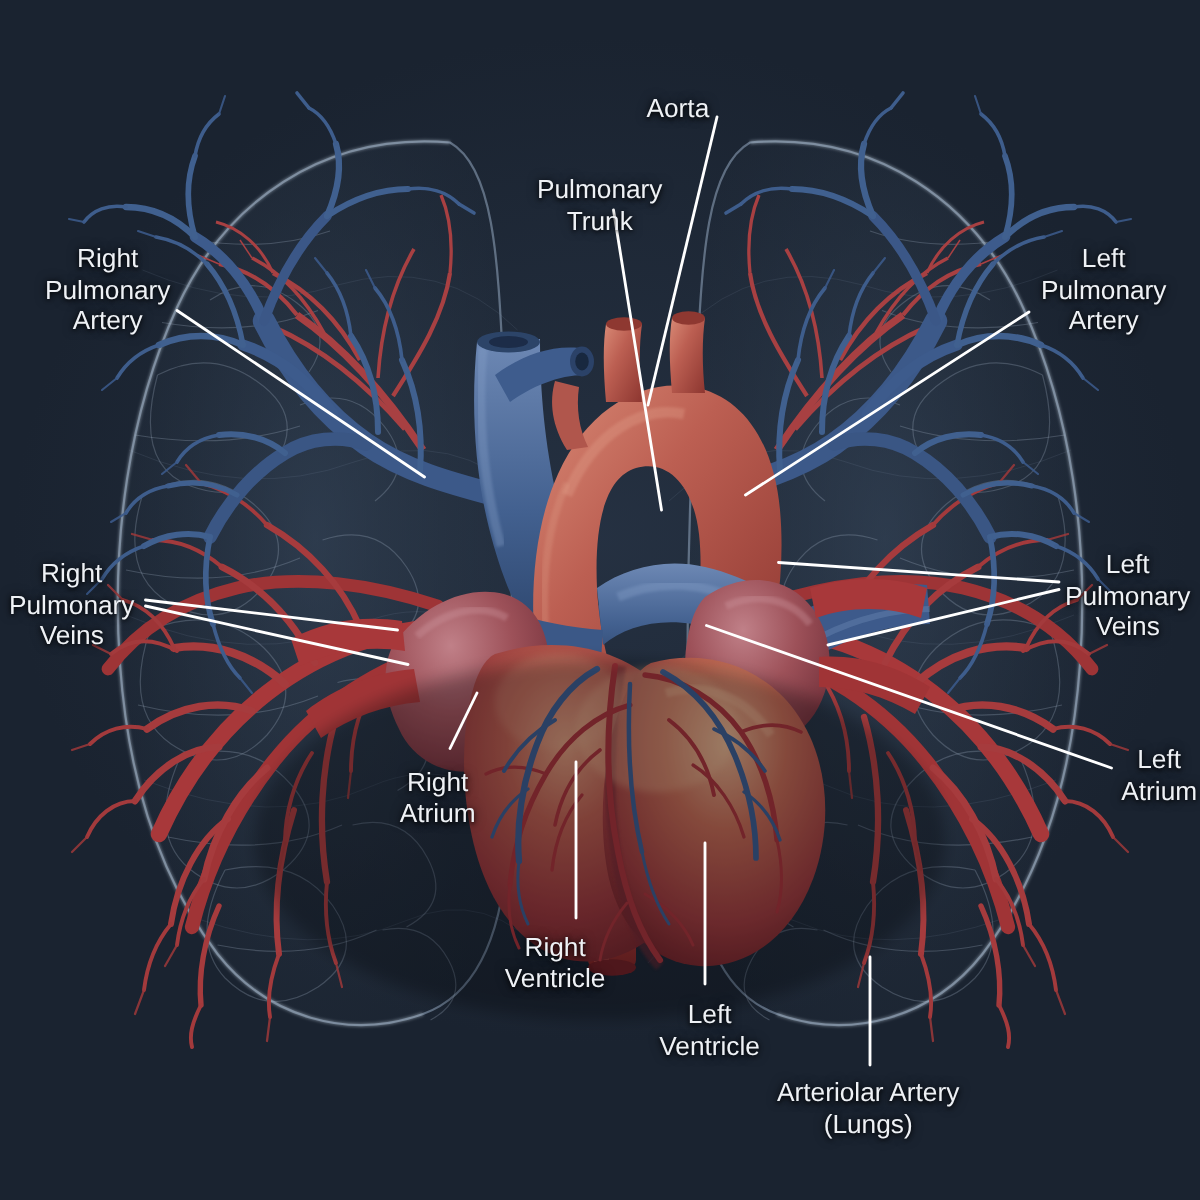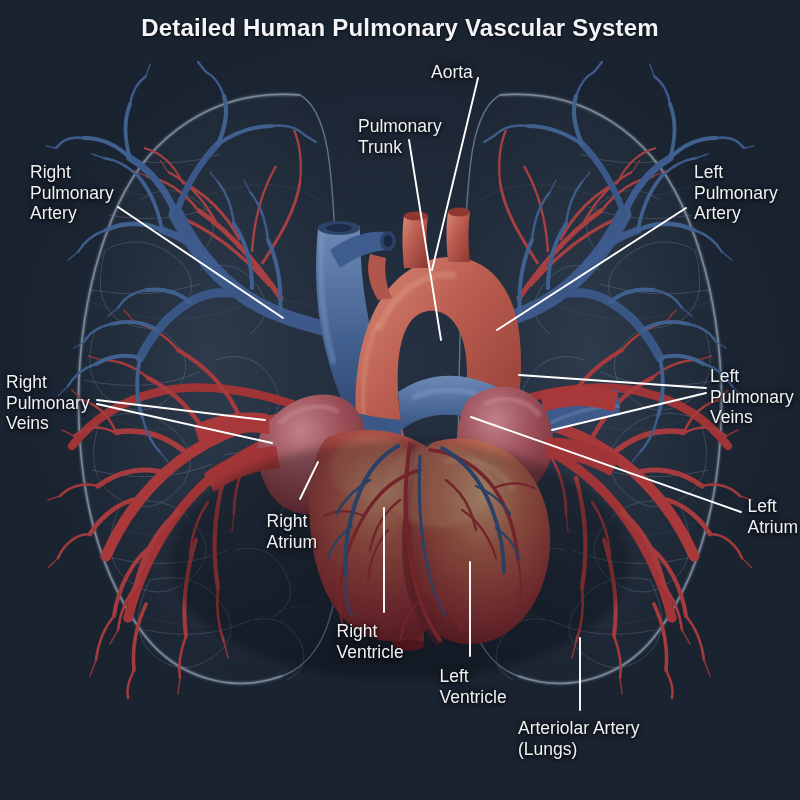--- a/index.html
+++ b/index.html
@@ -9,28 +9,27 @@
   #stage::before{content:"";position:absolute;inset:0;
     background:radial-gradient(ellipse 70% 60% at 50% 45%, rgba(46,60,80,.55) 0%, rgba(26,35,48,0) 70%);
     pointer-events:none;}
   svg.layer{position:absolute;left:0;top:0;width:800px;height:800px;}
   #title{position:absolute;left:0;top:14px;width:800px;text-align:center;
     color:#f2f4f7;font-size:24px;font-weight:bold;letter-spacing:.2px;
     text-shadow:0 1px 3px rgba(0,0,0,.8);}
   .lbl{position:absolute;color:#eef1f5;font-size:17.5px;line-height:20.5px;
     text-shadow:0 1px 3px rgba(0,0,0,.9),0 0 7px rgba(0,0,0,.7);
     white-space:pre;pointer-events:auto;}
-  .lbl.c{}
+  .lbl.c{text-align:center;}
 </style>
 </head>
 <body>
 
 <div id="stage" style="background: rgb(26, 35, 48);">
 
-  <div id="title" style="color: rgb(242, 244, 247);">Detailed Human Pulmonary Vascular System</div>
 
   <svg class="layer" viewBox="0 0 800 800">
     <defs>
       <radialGradient id="lungFill" cx="50%" cy="45%" r="62%">
         <stop offset="0%" stop-color="#3b4c61" stop-opacity=".50"></stop>
         <stop offset="55%" stop-color="#2b3848" stop-opacity=".40"></stop>
         <stop offset="100%" stop-color="#202a38" stop-opacity=".22"></stop>
       </radialGradient>
       <linearGradient id="artG" x1="0" y1="0" x2="0" y2="1">
         <stop offset="0%" stop-color="#d36a62"></stop>

